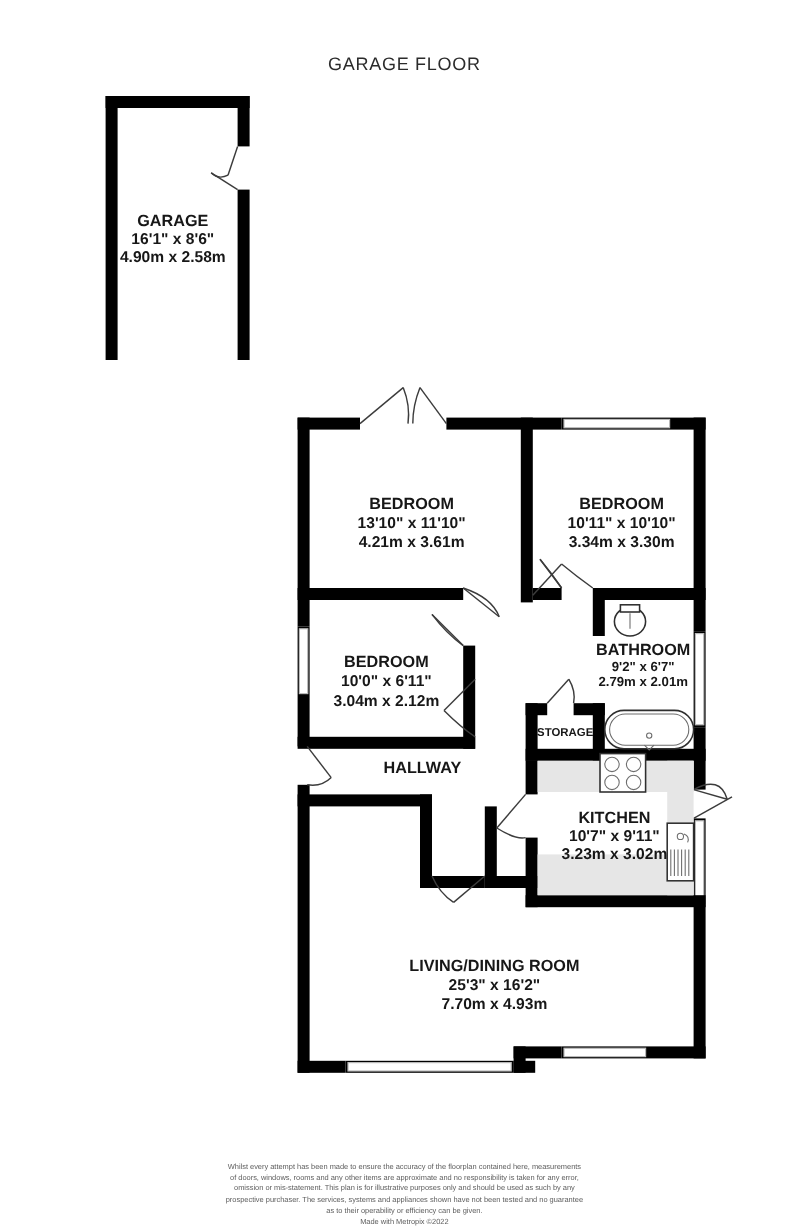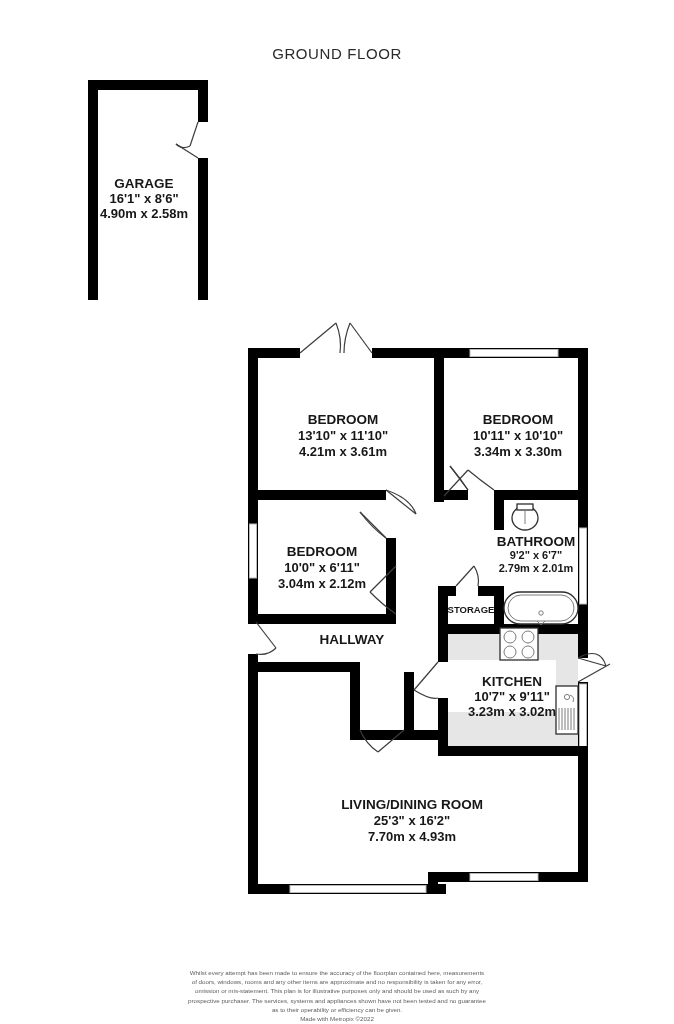--- a/index.html
+++ b/index.html
@@ -70,21 +70,21 @@
     font-family: "Liberation Sans", sans-serif;
   }
   .disclaimer p { margin: 0; padding: 0; }
   .made-with { margin-top: 0px; }
 </style>
 </head>
 <body>
 
 <div id="plan-root">
 
-  <div class="floor-title">GROUND FLOOR</div>
+  <div class="floor-title">GARAGE FLOOR</div>
 
   <svg class="plan" viewBox="0 0 674 1024" xmlns="http://www.w3.org/2000/svg">
 
     <g>
 
       <rect class="wall" x="88" y="80" width="10" height="220"></rect>
 
       <rect class="wall" x="88" y="80" width="120" height="10"></rect>
 
       <rect class="wall" x="198" y="80" width="10" height="42"></rect>

